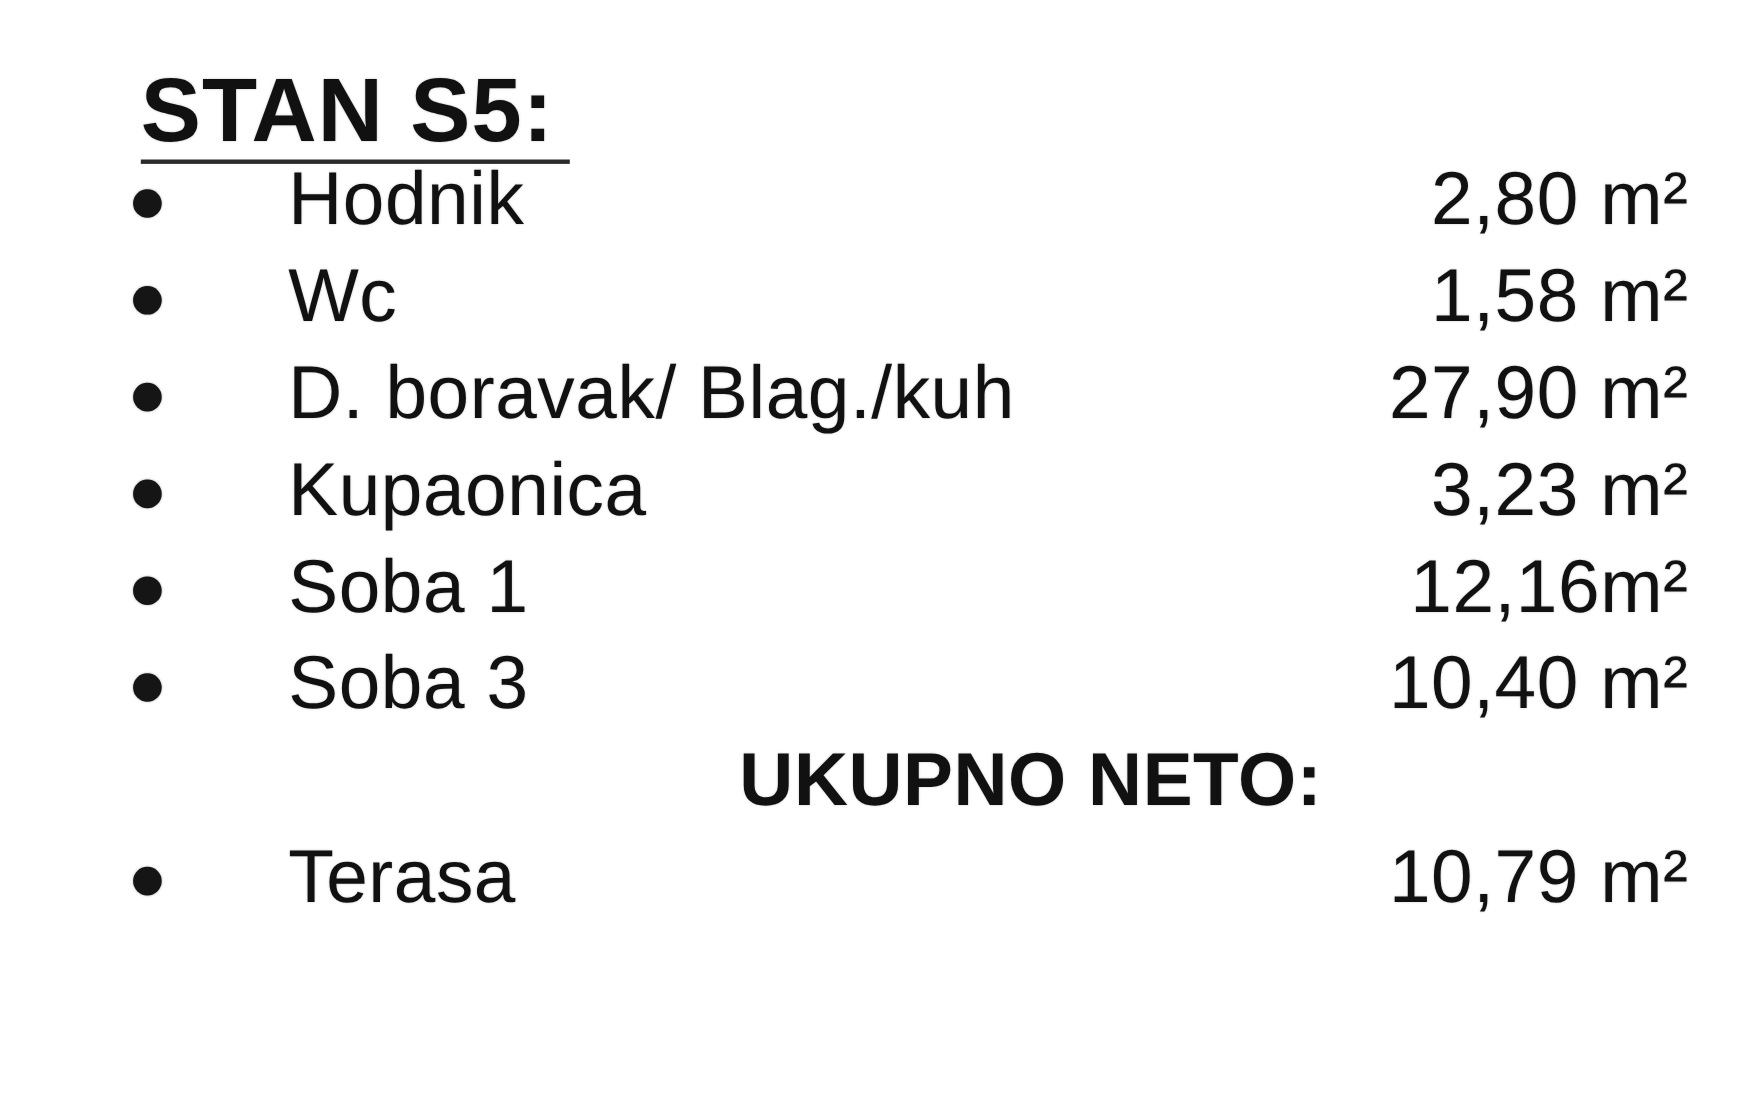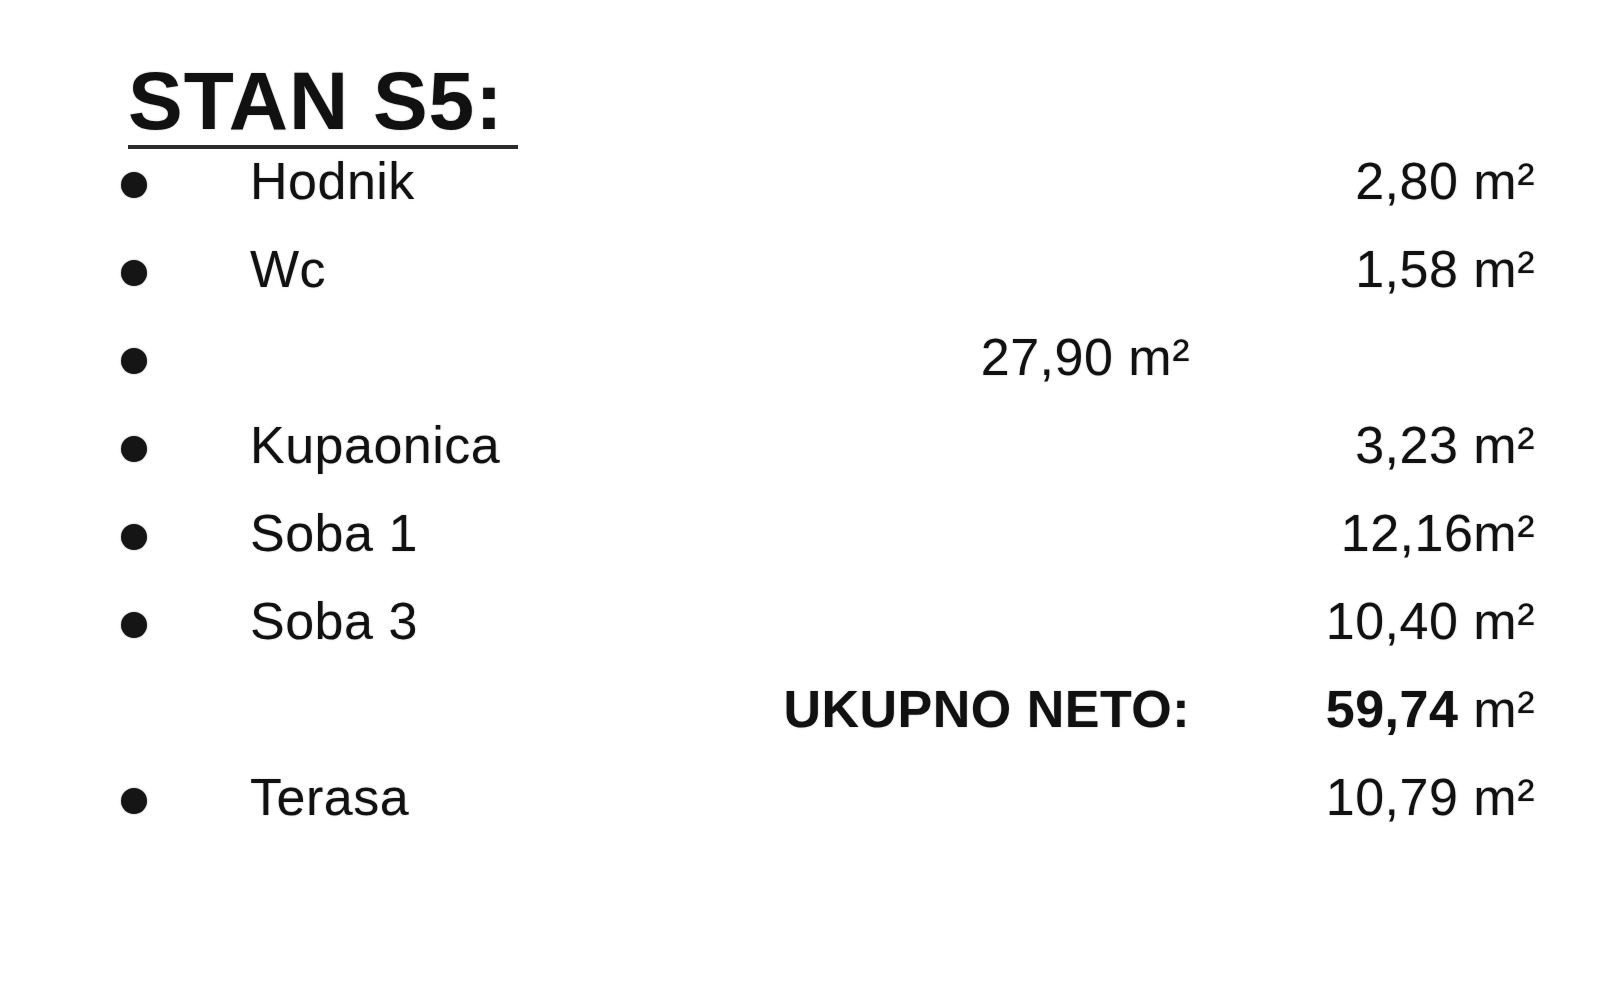--- a/index.html
+++ b/index.html
@@ -45,25 +45,26 @@
     position: absolute;
     left: 115px;
     top: 137px;
     width: 1420px;
   }
   .row {
     display: grid;
     grid-template-columns: 135px 940px auto;
     align-items: center;
     height: 88px;
-    font-size: 52px;
+    font-size: 68px;
     line-height: 88px;
     letter-spacing: 0.5px;
     text-shadow: 0 0 2px rgba(0,0,0,0.25);
     white-space: nowrap;
+    gap: 12px;
   }
   .bullet-cell {
     display: flex;
     align-items: center;
     height: 100%;
   }
   .bullet-dot {
     width: 26px;
     height: 26px;
     margin-left: 6px;
@@ -96,20 +97,21 @@
     <span class="bullet-cell">
           <span class="bullet-dot"></span>
         </span>
     <span class="label-cell">Wc</span>
     <span class="value-cell">1,58 m²</span>
   </div>
       <div class="row">
     <span class="bullet-cell">
           <span class="bullet-dot"></span>
         </span>
+    <span class="label-cell">D. boravak/ Blag./kuh</span>
     <span class="value-cell">27,90 m²</span>
   </div>
       <div class="row">
     <span class="bullet-cell">
           <span class="bullet-dot"></span>
         </span>
     <span class="label-cell">Kupaonica</span>
     <span class="value-cell">3,23 m²</span>
   </div>
       <div class="row">
@@ -122,21 +124,20 @@
       <div class="row">
     <span class="bullet-cell">
           <span class="bullet-dot"></span>
         </span>
     <span class="label-cell">Soba 3</span>
     <span class="value-cell">10,40 m²</span>
   </div>
       <div class="row total">
     <span class="bullet-cell"></span>
     <span class="label-cell">UKUPNO NETO:</span>
-    <span class="value-cell"><span class="value-num">59,74</span><span> m²</span></span>
   </div>
       <div class="row">
     <span class="bullet-cell">
           <span class="bullet-dot"></span>
         </span>
     <span class="label-cell">Terasa</span>
     <span class="value-cell">10,79 m²</span>
   </div>
     </div>
 </div>

